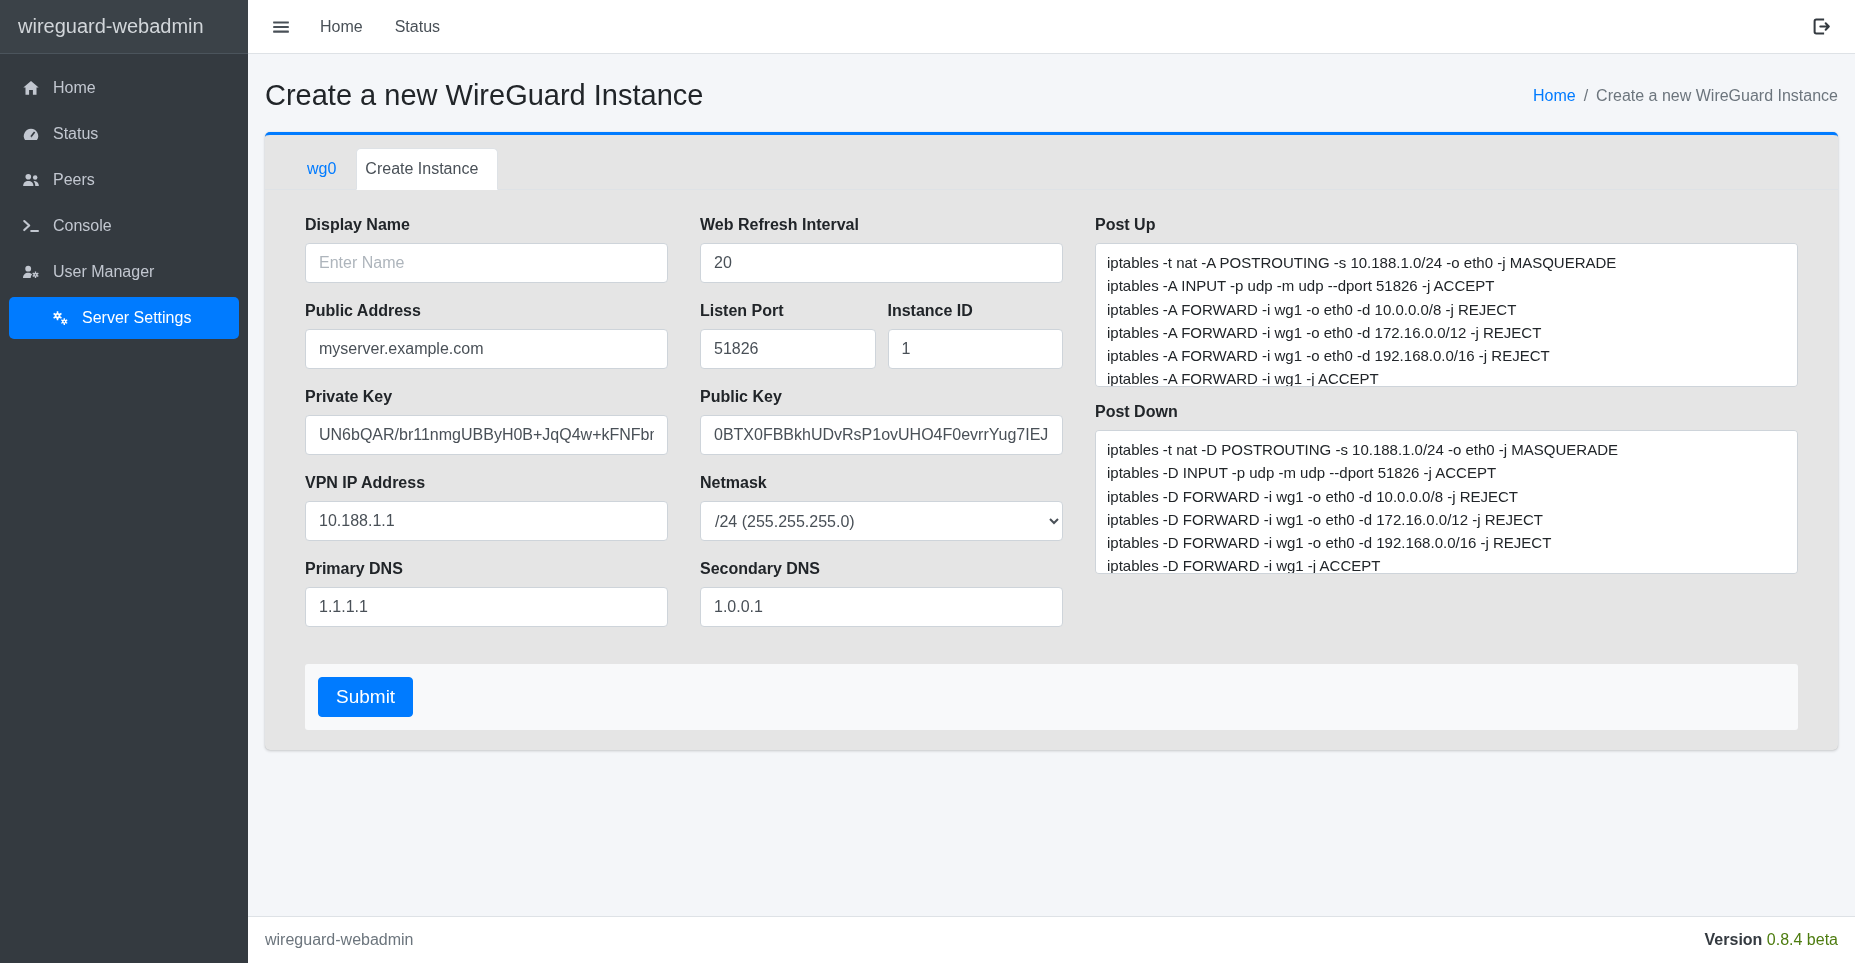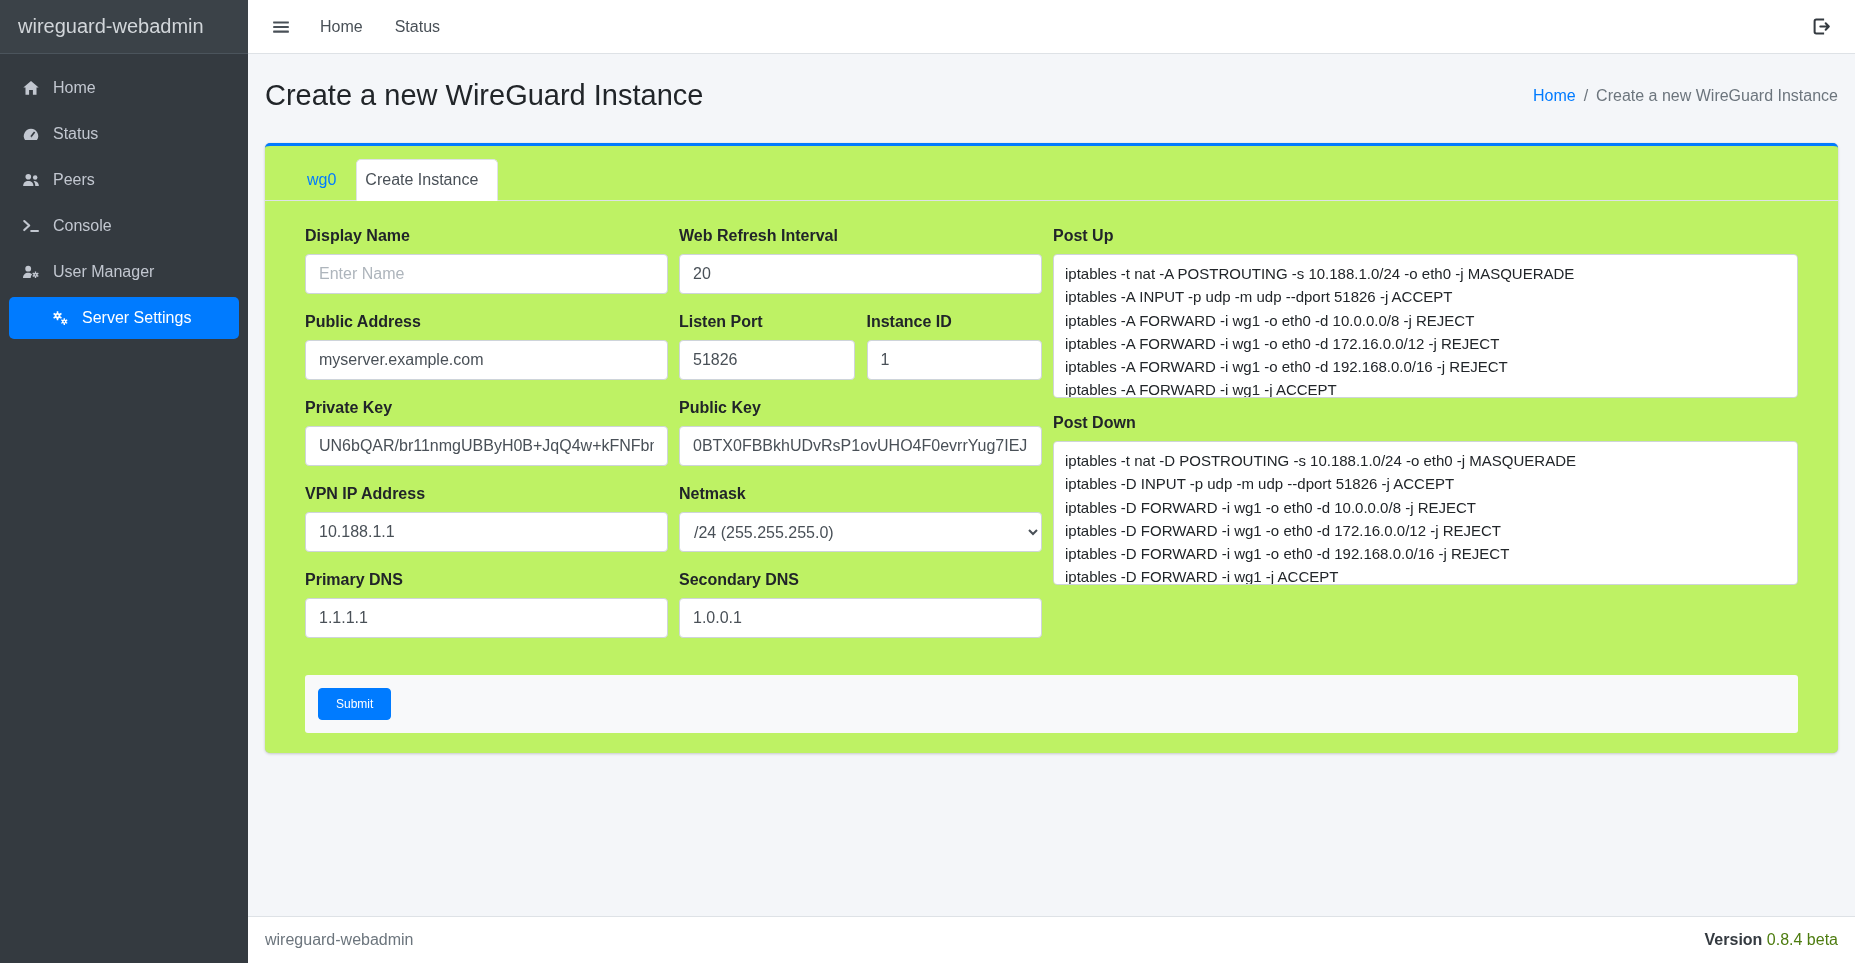--- a/index.html
+++ b/index.html
@@ -30,50 +30,50 @@
 
   .content-wrapper { flex: 1; overflow: hidden; }
   .content-header { display: flex; justify-content: space-between; align-items: center; padding: 25px 17px 20px; }
   .page-title { margin: 0; font-size: 29px; font-weight: 500; color: #212529; }
   .breadcrumb { font-size: 16px; display: flex; align-items: center; gap: 8px; }
   .breadcrumb a { color: #007bff; text-decoration: none; cursor: pointer; }
   .breadcrumb .sep { color: #6c757d; }
   .breadcrumb .current { color: #6c757d; }
 
   
-  .card { margin: 11px 17px; background: #bef264; border-top: 3px solid #007bff; border-radius: 5px;
+  .card { margin: 0 17px; background: #e5e5e5; border-top: 3px solid #007bff; border-radius: 5px;
           box-shadow: 0 0 1px rgba(0,0,0,.15), 0 1px 3px rgba(0,0,0,.18); }
   .card-header { padding: 13px 22px 0; border-bottom: 1px solid #dee2e6; display: flex; align-items: flex-end; }
   .tab-link { display: block; padding: 11px 19px; margin-bottom: -1px; font-size: 16px; text-decoration: none; cursor: pointer; }
   .tab-link.plain { color: #007bff; border: 1px solid transparent; }
   .tab-link.active { color: #495057; background: #fff; border: 1px solid #dee2e6; border-bottom: 1px solid #fff;
                      border-radius: 5px 5px 0 0; padding-left: 8px; }
 
   .card-body { padding: 26px 40px 20px; }
-  .form-grid { display: grid; grid-template-columns: 363px 363px 1fr; column-gap: 11px; }
+  .form-grid { display: grid; grid-template-columns: 363px 363px 1fr; column-gap: 32px; }
   .form-group { margin-bottom: 19px; }
   .form-group label { display: block; font-size: 16px; font-weight: 700; color: #212529; margin-bottom: 9px; }
   .form-control { display: block; width: 100%; height: 40px; padding: 8px 13px; font-size: 16px;
                   font-family: "Liberation Sans", sans-serif; color: #495057; background: #fff;
                   border: 1px solid #ced4da; border-radius: 4px; outline: none; }
   .form-control::placeholder { color: #aeb5bc; }
   select.form-control { padding: 3px 10px; color: #495057; }
   .split-row { display: flex; gap: 12px; }
   .split-row .half { flex: 1; min-width: 0; }
   .cmd-box { display: block; width: 100%; height: 144px; padding: 7px 11px; font-size: 15px; line-height: 1.55;
              font-family: "Liberation Sans", sans-serif; color: #212529; border: 1px solid #ced4da;
              border-radius: 4px; resize: none; overflow-y: scroll; outline: none; white-space: pre; }
   .cmd-box::-webkit-scrollbar { width: 15px; }
   .cmd-box::-webkit-scrollbar-track { background: #f1f3f4; border-left: 1px solid #e4e7ea; }
   .cmd-box::-webkit-scrollbar-thumb { background: #aab2b9; border: 3px solid #f1f3f4; border-radius: 8px; }
   .cmd-box::-webkit-scrollbar-button:vertical { height: 13px; background: #dfe3e6; }
   .pg-up { margin-bottom: 16px; }
 
   .submit-strip { background: #f8f9fa; padding: 13px; margin-top: 18px; border-radius: 3px; }
-  .btn-primary { background: #007bff; border: 1px solid #007bff; color: #fff; font-size: 12px;
+  .btn-primary { background: #007bff; border: 1px solid #007bff; color: #fff; font-size: 19px;
                  font-family: "Liberation Sans", sans-serif; padding: 8px 17px; border-radius: 4px; cursor: pointer; }
 
   
   .main-footer { height: 47px; flex-shrink: 0; background: #fff; border-top: 1px solid #dee2e6;
                  display: flex; align-items: center; justify-content: space-between; padding: 0 17px;
                  font-size: 16px; color: #6c757d; }
   .main-footer .ver b { color: #343a40; font-weight: 700; }
   .main-footer .ver span { color: #4d7c0f; }
 </style>
 </head>

